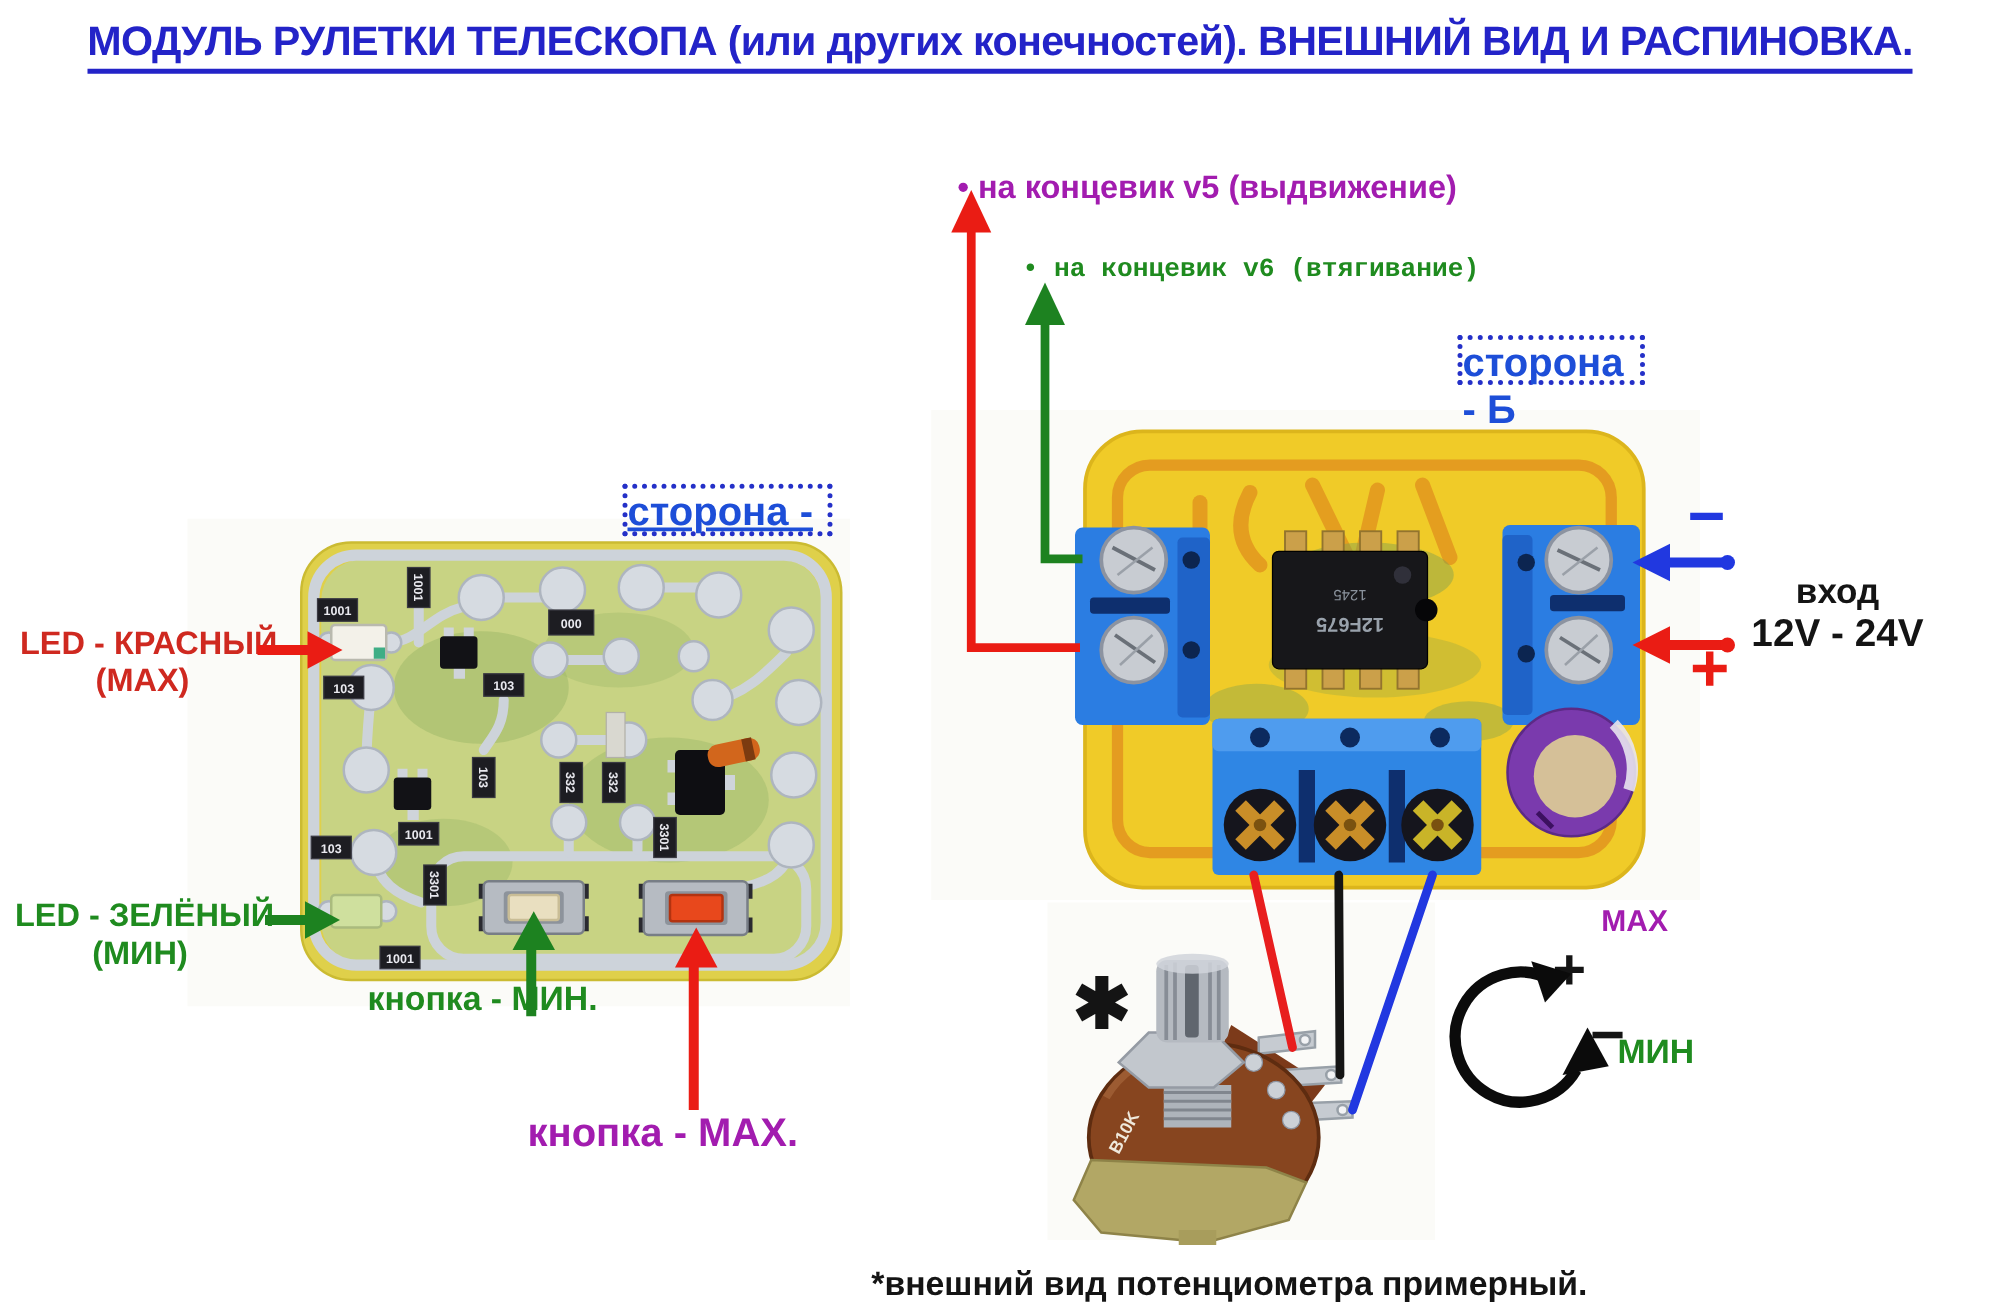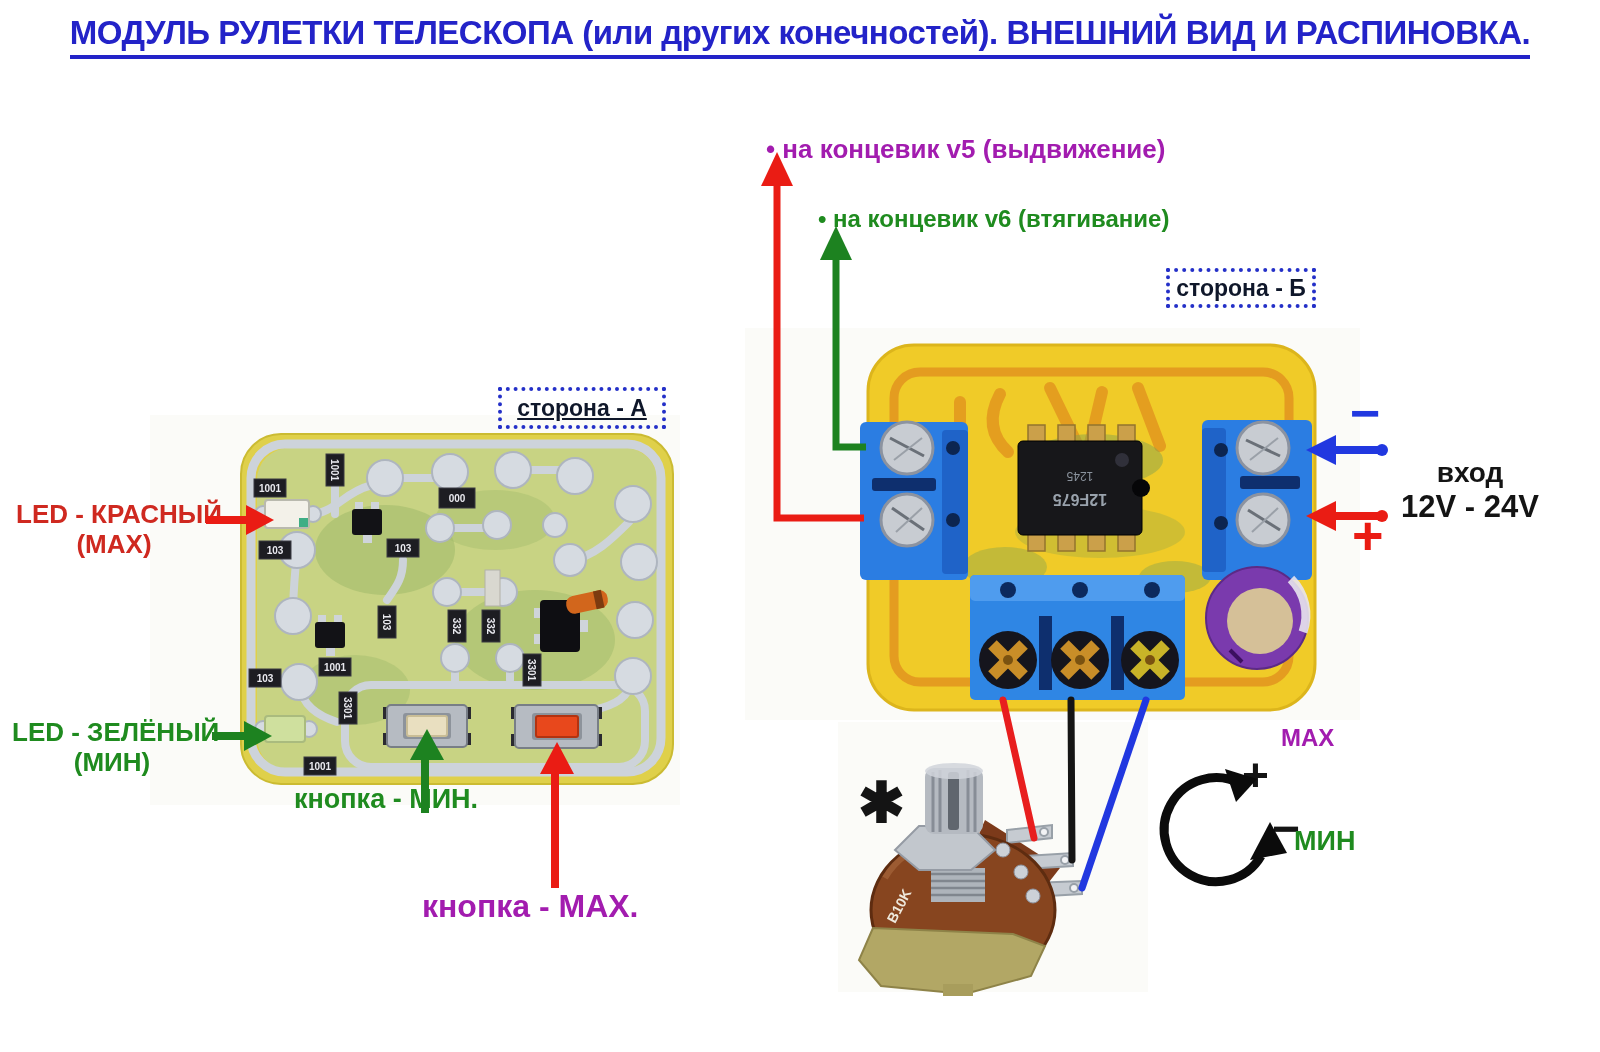--- a/index.html
+++ b/index.html
@@ -5,22 +5,22 @@
   html,body{margin:0;padding:0;background:#fff;}
   #canvas{position:relative;width:1600px;height:1052px;background:#ffffff;overflow:hidden;
           font-family:"Liberation Sans", sans-serif;padding-left:36px;}
   .lbl{position:absolute;font-weight:bold;white-space:nowrap;line-height:1.15;}
   .photo-bg{position:absolute;background:#fbfbf8;}
   
   .title{position:absolute;top:14px;left:0;width:1600px;text-align:center;
          font-size:33px;font-weight:bold;letter-spacing:-0.5px;color:#2323c8;}
   .title span{border-bottom:4px solid #2323c8;padding-bottom:4px;}
   
-  .side-box{position:absolute;border:4px dotted #2430c8;color:#0f172a;
-            font-weight:bold;font-size:23px;display:flex;align-items:center;justify-content:center;}
+  .side-box{position:absolute;border:4px dotted #2430c8;color:#1d4ed8;
+            font-weight:bold;font-size:32px;display:flex;justify-content:center;}
   
   .red{color:#cf2920;} .bred{color:#a21caf;} .green{color:#1f8b1f;}
   .blue{color:#2138e0;} .black{color:#141414;margin-top:19px;}
   .c2{text-align:center;}
   svg{position:absolute;overflow:visible;}
   svg text{font-family:"Liberation Sans", sans-serif;}
   .res rect{fill:#1d1d22;stroke:#3a3a42;stroke-width:1;}
   .res text{fill:#e9e9ef;font-size:10px;font-weight:bold;text-anchor:middle;}
   .pad{fill:#d6dbe1;stroke:#aeb5bf;stroke-width:2;}
   .trace{fill:none;stroke:#cdd3da;stroke-width:8;stroke-linecap:round;}
@@ -362,34 +362,35 @@
     <div>(MAX)</div>
   </div>
   <div class="lbl green c2" style="left:12px;top:718px;width:200px;font-size:26px;">
     <div>LED - ЗЕЛЁНЫЙ</div>
     <div>(МИН)</div>
   </div>
   <div class="lbl green" style="left:294px;top:784px;font-size:27px;">кнопка - МИН.</div>
   <div class="lbl bred" style="left:422px;top:888px;font-size:32px;">кнопка - MAX.</div>
 
   <div class="lbl bred" style="left:766px;top:135px;font-size:26px;">• на концевик v5 (выдвижение)</div>
-  <div class="lbl green" style="left:818px;top:205px;font-size:24px;">• на концевик v6 (втягивание)</div>
+  <div class="lbl green" style="left:818px;top:205px;font-size:21px;font-family:Liberation Mono, monospace;">• на концевик v6 (втягивание)</div>
 
   <div class="lbl black c2" style="left:1392px;top:438px;width:156px;">
     <div style="font-size:28px;">вход</div>
     <div style="font-size:31px;">12V - 24V</div>
   </div>
   <div class="lbl blue" style="left:1350px;top:384px;font-size:52px;">−</div>
   <div class="lbl red" style="left:1352px;top:504px;font-size:54px;color:#ea1c14;">+</div>
 
   <div class="lbl black" style="left:858px;top:752px;font-size:56px;">✱</div>
   <div class="lbl black" style="left:1242px;top:730px;font-size:46px;">+</div>
   <div class="lbl red" style="left:1281px;top:724px;font-size:24px;color:#a21caf;">MAX</div>
   <div class="lbl black" style="left:1272px;top:782px;font-size:48px;">−</div>
   <div class="lbl green" style="left:1294px;top:826px;font-size:27px;">МИН</div>
+  <div class="lbl black" style="left:697px;top:993px;font-size:27px;">*внешний вид потенциометра примерный.</div>
 
   <svg style="left:0;top:0;pointer-events:none;" width="1600" height="1052" viewBox="0 0 1600 1052">
 
     <g>
       <line x1="206" y1="520" x2="250" y2="520" stroke="#ea1c14" stroke-width="8"></line>
       <polygon points="274,520 246,505 246,535" fill="#ea1c14"></polygon>
     </g>
     <g>
       <line x1="212" y1="736" x2="248" y2="736" stroke="#1d8220" stroke-width="8"></line>
       <polygon points="272,736 244,721 244,751" fill="#1d8220"></polygon>

